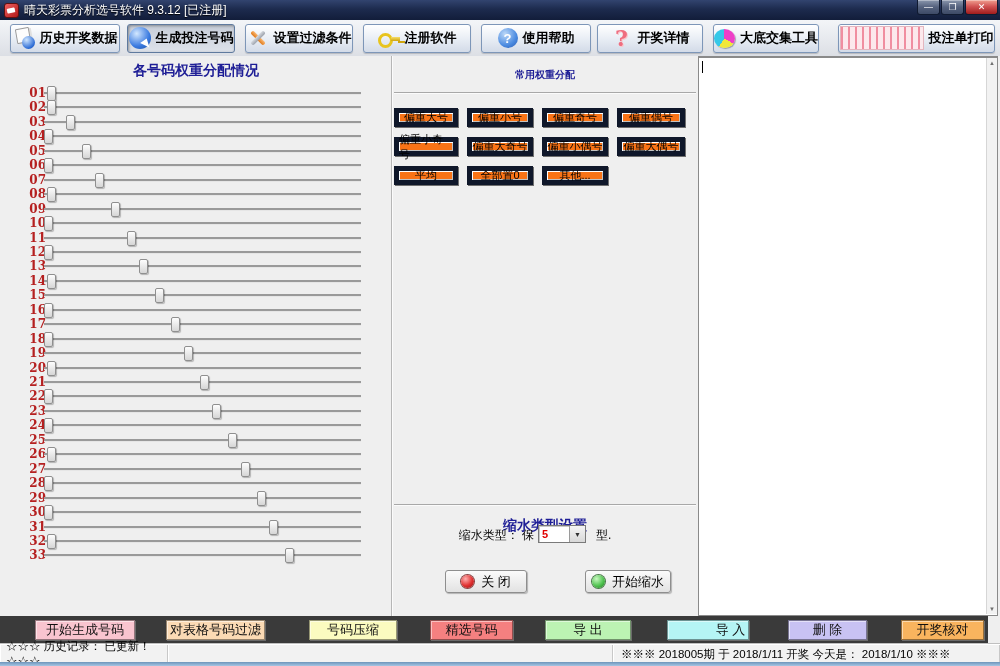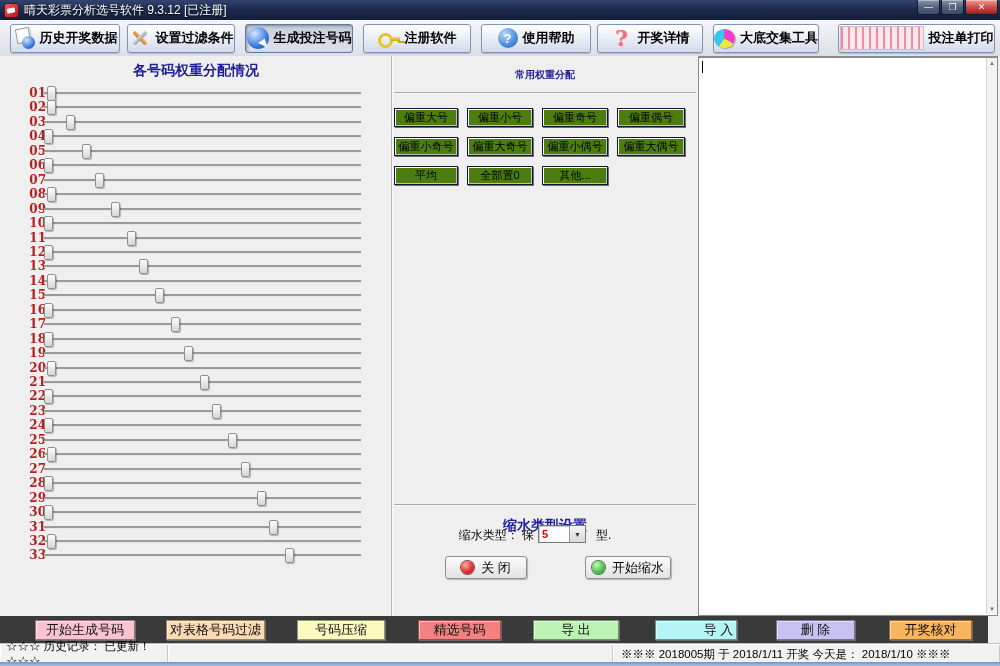--- a/index.html
+++ b/index.html
@@ -96,39 +96,39 @@
     background:#b6b6b6;box-shadow:1px 0 0 #fbfbfb;}
 
   
   #preset-panel{position:absolute;left:392px;top:0;width:306px;height:560px;}
   #preset-title{position:absolute;left:0;top:12px;width:306px;text-align:center;
     color:#1e1e96;font-weight:bold;font-size:10px;}
   .hsep{position:absolute;left:2px;width:302px;height:1px;background:#a8a8a8;box-shadow:0 1px 0 #fbfbfb;}
   #preset-sep{top:36px;}
   #preset-grid{position:absolute;left:2px;top:52px;width:304px;display:grid;
     grid-template-columns:64px 66px 66px 68px;column-gap:9px;row-gap:10px;}
-  .preset-btn{height:19px;background:#4d7c0f;border:1px solid #0f172a;
+  .preset-btn{height:19px;background:#f97316;border:5px solid #0f172a;
     box-shadow:inset 1px 1px 0 #ffffff,inset -1px -1px 0 #c2c2c2,1px 1px 0 #6e6e6e;
     font-size:11px;color:#000;display:flex;align-items:center;justify-content:center;
     box-sizing:border-box;cursor:default;}
 
   #shrink-title{position:absolute;left:0;top:429px;width:306px;text-align:center;
     color:#1e1e96;font-weight:bold;font-size:14px;margin-top:32px;}
   #shrink-sep{top:448px;}
   #shrink-row{position:absolute;left:0;top:469px;width:306px;height:18px;font-size:12px;color:#000;}
   #shrink-prefix{position:absolute;left:56px;top:2px;width:86px;text-align:right;}
   #type-dropdown{position:absolute;left:146px;top:0;width:48px;height:18px;background:#fff;
     border:1px solid #7a7a7a;box-shadow:inset 1px 1px 0 #c8c8c8;box-sizing:border-box;}
   #type-value{position:absolute;left:3px;top:2px;color:#e00000;font-weight:bold;font-size:11px;}
   #type-arrow{position:absolute;right:0;top:0;width:15px;height:16px;background:linear-gradient(#f4f4f4,#d8d8d8);
     border-left:1px solid #9a9a9a;display:flex;align-items:center;justify-content:center;
     font-size:7px;color:#303030;}
   #shrink-suffix{position:absolute;left:204px;top:2px;}
 
-  .led-btn{position:absolute;top:500px;height:23px;border:1px solid #8e8e8e;border-radius:3px;
+  .led-btn{position:absolute;top:514px;height:23px;border:1px solid #8e8e8e;border-radius:3px;
     background:linear-gradient(#fbfbfb,#e2e2e2);box-shadow:1px 1px 1px rgba(0,0,0,.25);
     display:flex;align-items:center;justify-content:center;gap:7px;font-size:13px;color:#000;
     box-sizing:border-box;cursor:default;}
   #close-btn{left:53px;width:82px;}
   #start-btn{left:193px;width:86px;}
   .led{width:13px;height:13px;border-radius:50%;}
   .led-red{background:radial-gradient(circle at 35% 30%,#ffb0b0,#e03030 55%,#901414);
     box-shadow:0 0 0 1px #8a4444;}
   .led-green{background:radial-gradient(circle at 35% 30%,#c8f8c0,#52c452 55%,#1c7a1c);
     box-shadow:0 0 0 1px #4a7a4a;}
@@ -147,21 +147,21 @@
   .sb-down{bottom:0;}
 
   
   #bottom-strip{position:absolute;left:0;top:616px;width:988px;height:28px;background:#3a3a3a;
     display:flex;align-items:center;}
   .bb-btn{height:20px;border:1px solid rgba(0,0,0,.4);box-shadow:1px 1px 0 rgba(255,255,255,.25),
     inset 1px 1px 0 rgba(255,255,255,.5);font-size:13px;color:#101010;
     display:flex;align-items:center;justify-content:center;box-sizing:border-box;cursor:default;}
   .bb-btn:nth-child(1){margin-left:35px;width:100px;}
   .bb-btn:nth-child(2){margin-left:31px;width:99px;}
-  .bb-btn:nth-child(3){margin-left:32px;width:88px;}
+  .bb-btn:nth-child(3){margin-left:44px;width:88px;}
   .bb-btn:nth-child(4){margin-left:33px;width:83px;}
   .bb-btn:nth-child(5){margin-left:32px;width:86px;}
   .bb-btn:nth-child(6){margin-left:36px;width:82px;padding-left:45px;}
   .bb-btn:nth-child(7){margin-left:39px;width:79px;}
   .bb-btn:nth-child(8){margin-left:34px;width:83px;}
 
   
   #statusbar{position:absolute;left:0;top:644px;width:1000px;height:18px;background:#f2f2f2;
     border-top:1px solid #ffffff;box-shadow:0 -1px 0 #c0c0c0;display:flex;font-size:11.5px;color:#000;}
   .sb-sec{height:100%;display:flex;align-items:center;box-sizing:border-box;
@@ -186,27 +186,27 @@
         <div class="win-btn maximize">❐</div>
         <div class="win-btn close">✕</div>
       </div>
   </div>
 
   <div id="toolbar">
       <div class="tb-btn">
         <span class="ic ic-history-data"></span>
         <span class="tb-label">历史开奖数据</span>
       </div>
-      <div class="tb-btn">
-        <span class="ic ic-filter-tools"></span>
-        <span class="tb-label">设置过滤条件</span>
-      </div>
       <div class="tb-btn active">
         <span class="ic ic-generate-globe"></span>
         <span class="tb-label">生成投注号码</span>
+      </div>
+      <div class="tb-btn">
+        <span class="ic ic-filter-tools"></span>
+        <span class="tb-label">设置过滤条件</span>
       </div>
       <div class="tb-btn">
         <span class="ic ic-register-key"></span>
         <span class="tb-label">注册软件</span>
       </div>
       <div class="tb-btn">
         <span class="ic ic-help">?</span>
         <span class="tb-label">使用帮助</span>
       </div>
       <div class="tb-btn">

